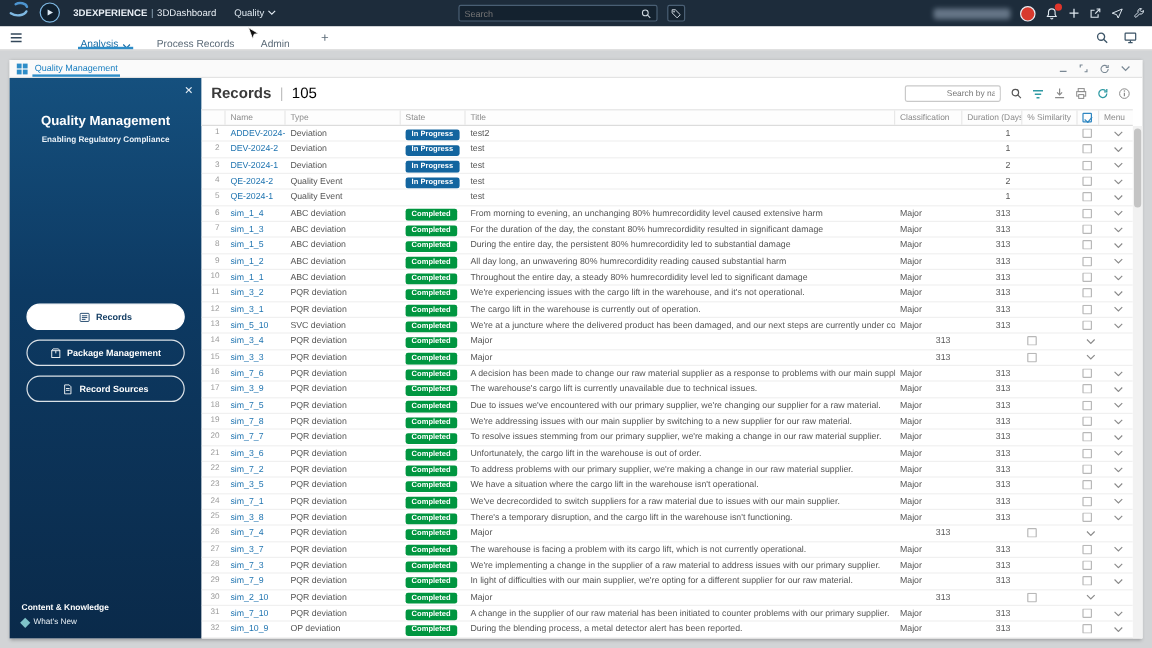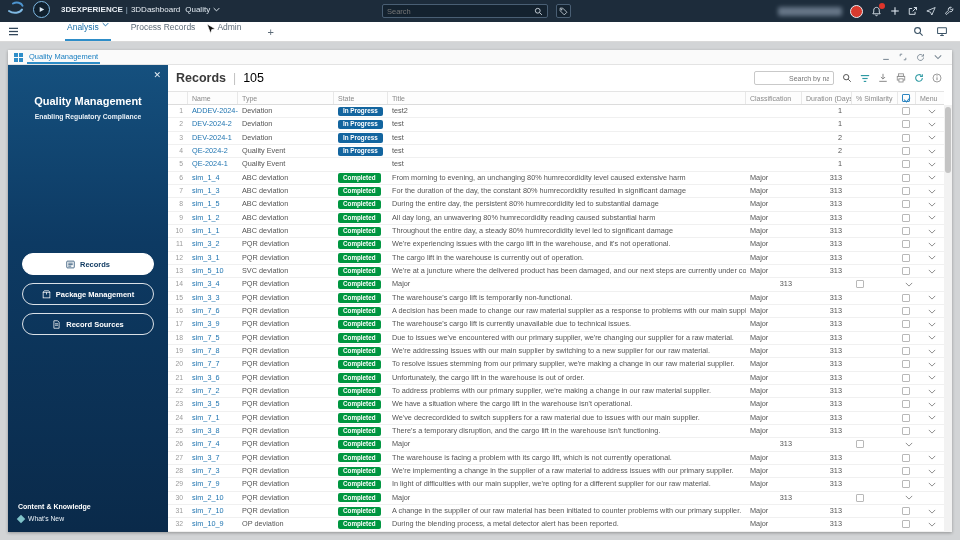--- a/index.html
+++ b/index.html
@@ -6,36 +6,36 @@
   html,body { width:960px; height:540px; overflow:hidden; font-family:"Liberation Sans", sans-serif; }
   .app { position:relative; width:960px; height:540px; background:#d2d4d6; }
 
   
   .topbar { position:absolute; top:0; left:0; right:0; height:22px; background:#1d2c3b; display:flex; align-items:flex-start; color:#e8eef4; }
   .logo-wrap { display:flex; align-items:center; gap:5px; padding-left:6px; }
   .compass { width:17px; height:17px; border-radius:50%; background:#10202e; border:1.5px solid #7fb9e3; display:flex; align-items:center; justify-content:center; }
   .brand { font-size:8px; margin-left:6px; white-space:nowrap; }
   .brand b { font-weight:bold; }
   .brand .sep { color:#9ab0c2; margin:0 3px; }
-  .appmenu { display:flex; align-items:center; gap:3px; font-size:8px; color:#dfe8f0; cursor:pointer; }
+  .appmenu { display:flex; align-items:center; gap:3px; margin-left:10px; font-size:8px; color:#dfe8f0; cursor:pointer; }
   .top-search { position:absolute; left:382px; top:4px; width:166px; height:14px; background:#14222f; border:1px solid #4a5f74; border-radius:2px; display:flex; align-items:center; }
   .top-search input { flex:1; background:transparent; border:none; outline:none; color:#cfd8e0; font-size:7.5px; padding:0 4px; font-family:"Liberation Sans", sans-serif; }
   .top-search .sicon { padding-right:4px; color:#cfd8e0; display:flex; }
   .tagbtn { position:absolute; left:556px; top:4px; width:15px; height:14px; border:1px solid #4a5f74; border-radius:2px; display:flex; align-items:center; justify-content:center; color:#cfd8e0; background:#14222f; }
   .top-right { position:absolute; right:6px; top:0; height:22px; display:flex; align-items:center; gap:8px; }
   .blur-name { width:64px; height:9px; border-radius:2px; background:#7e8ea0; filter:blur(2px); opacity:.75; }
   .avatar-red { width:13px; height:13px; border-radius:50%; background:#d83a2e; border:1px solid #e8eef4; }
   .tico { color:#dfe8f0; display:flex; position:relative; }
   .bell-badge { position:absolute; top:-3px; right:-3px; width:6px; height:6px; border-radius:50%; background:#e0352b; }
 
   
   .tabbar { position:absolute; top:22px; left:0; right:0; height:20px; background:#ffffff; border-bottom:1px solid #d9d9d9; display:flex; align-items:center; }
   .hamburger { padding:0 8px; color:#33475a; display:flex; }
   .tabs { display:flex; align-items:center; margin-left:40px; gap:22px; height:100%; }
-  .tab { font-size:8.5px; color:#5c6b78; display:flex; align-items:flex-start; gap:3px; height:100%; cursor:pointer; position:relative; }
+  .tab { font-size:8.5px; color:#5c6b78; display:flex; align-items:flex-end; gap:3px; height:100%; cursor:pointer; position:relative; }
   .tab.active { color:#1a6fa8; }
   .tab.active::after { content:""; position:absolute; left:-2px; right:-2px; bottom:0; height:2px; background:#2e8dc8; }
   .tab-add { font-size:11px; color:#5c6b78; margin-left:4px; }
   .tab-right { margin-left:auto; display:flex; align-items:center; gap:12px; padding-right:12px; color:#3b5366; }
   .cursor-arrow { position:absolute; left:206px; top:22px; z-index:50; }
 
   
   .desk { position:absolute; top:42px; left:0; right:0; bottom:0; background:#d2d4d6; }
   .widget { position:absolute; left:8px; top:8px; width:944px; height:482px; background:#ffffff; box-shadow:0 1px 3px rgba(0,0,0,.3); }
   .wbar { position:absolute; top:0; left:0; right:0; height:15px; background:#fafafa; border-bottom:1px solid #e3e3e3; display:flex; align-items:center; padding:0 6px; }
@@ -603,21 +603,20 @@
       <svg width="8" height="5" viewBox="0 0 10 6">
                     <path d="M1 1l4 4 4-4" fill="none" stroke="currentColor" stroke-width="1.2"></path>
                   </svg>
     </div>
   </div>
               <div class="trow">
     <div class="c num">15</div>
     <div class="c name"><a>sim_3_3</a></div>
     <div class="c">PQR deviation</div>
     <div class="c"><span class="badge green">Completed</span></div>
-    <div class="c">The warehouse's cargo lift is temporarily non-functional.</div>
     <div class="c">Major</div>
     <div class="c dur">313</div>
     <div class="c"></div>
     <div class="c chk">
                   <span class="checkbox"></span>
                 </div>
     <div class="c menu">
       <svg width="8" height="5" viewBox="0 0 10 6">
                     <path d="M1 1l4 4 4-4" fill="none" stroke="currentColor" stroke-width="1.2"></path>
                   </svg>

